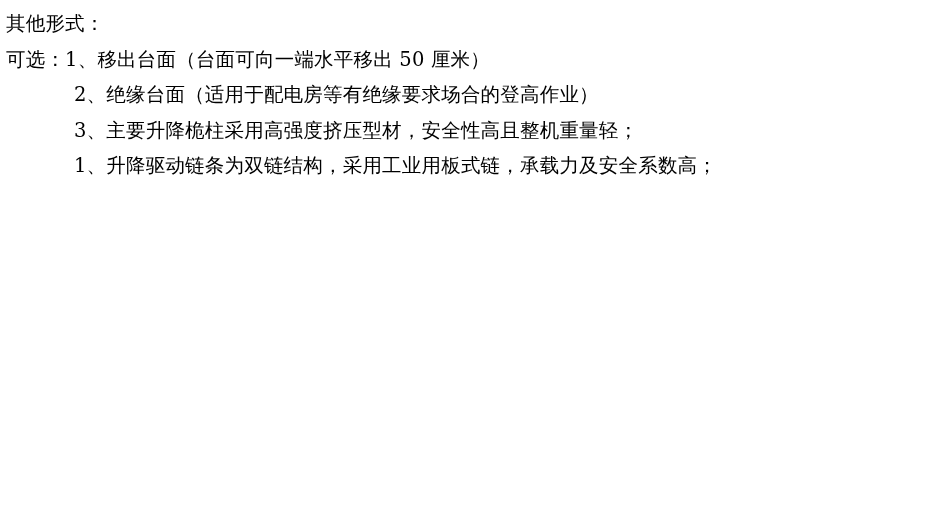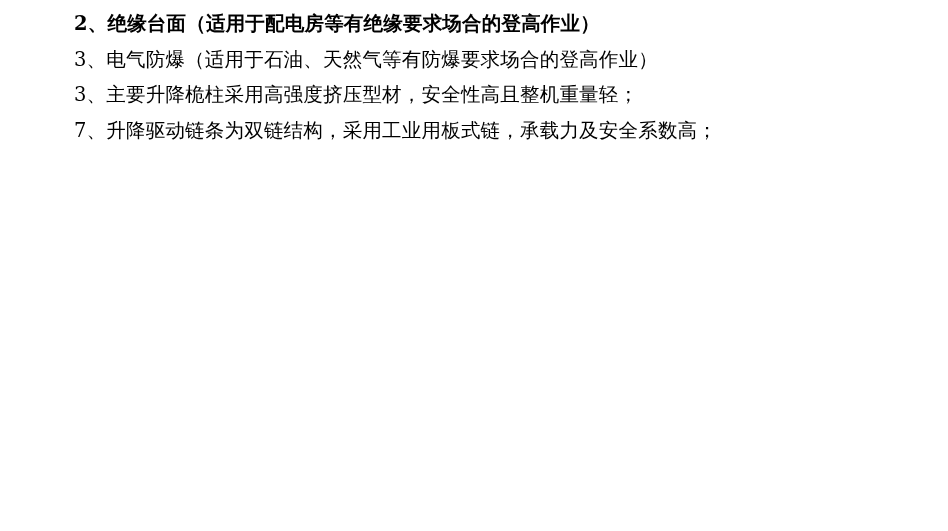--- a/index.html
+++ b/index.html
@@ -18,31 +18,32 @@
     padding: 6px 10px 0 6px;
     box-sizing: border-box;
   }
   .line {
     font-size: 19.5px;
     line-height: 35.5px;
     white-space: pre-wrap;
     letter-spacing: 0.2px;
   }
   .indent-1 { text-indent: 0; }
-  .indent-2 { padding-left: 68px; font-weight: bold; }
+  .indent-2 { padding-left: 68px; }
   .indent-3 { padding-left: 68px; }
   .block {
     font-size: 19.5px;
     line-height: 35.5px;
     letter-spacing: 0.2px;
     white-space: pre-wrap;
     text-indent: 68px;
   }
 </style>
 </head>
 <body>
 
 <div class="doc">
+  <div class="line indent-1">其他形式：</div>
+  <div class="line indent-1">可选：1、移出台面（台面可向一端水平移出 50 厘米）</div>
   <div class="line indent-2">2、绝缘台面（适用于配电房等有绝缘要求场合的登高作业）</div>
-  <div class="line indent-3">3、电气防爆（适用于石油、天然气等有防爆要求场合的登高作业）</div>
   <div class="block">3、主要升降桅柱采用高强度挤压型材，安全性高且整机重量轻；</div>
-  <div class="block">7、升降驱动链条为双链结构，采用工业用板式链，承载力及安全系数高；</div>
+  <div class="block">1、升降驱动链条为双链结构，采用工业用板式链，承载力及安全系数高；</div>
 </div>
 
 </body></html>

